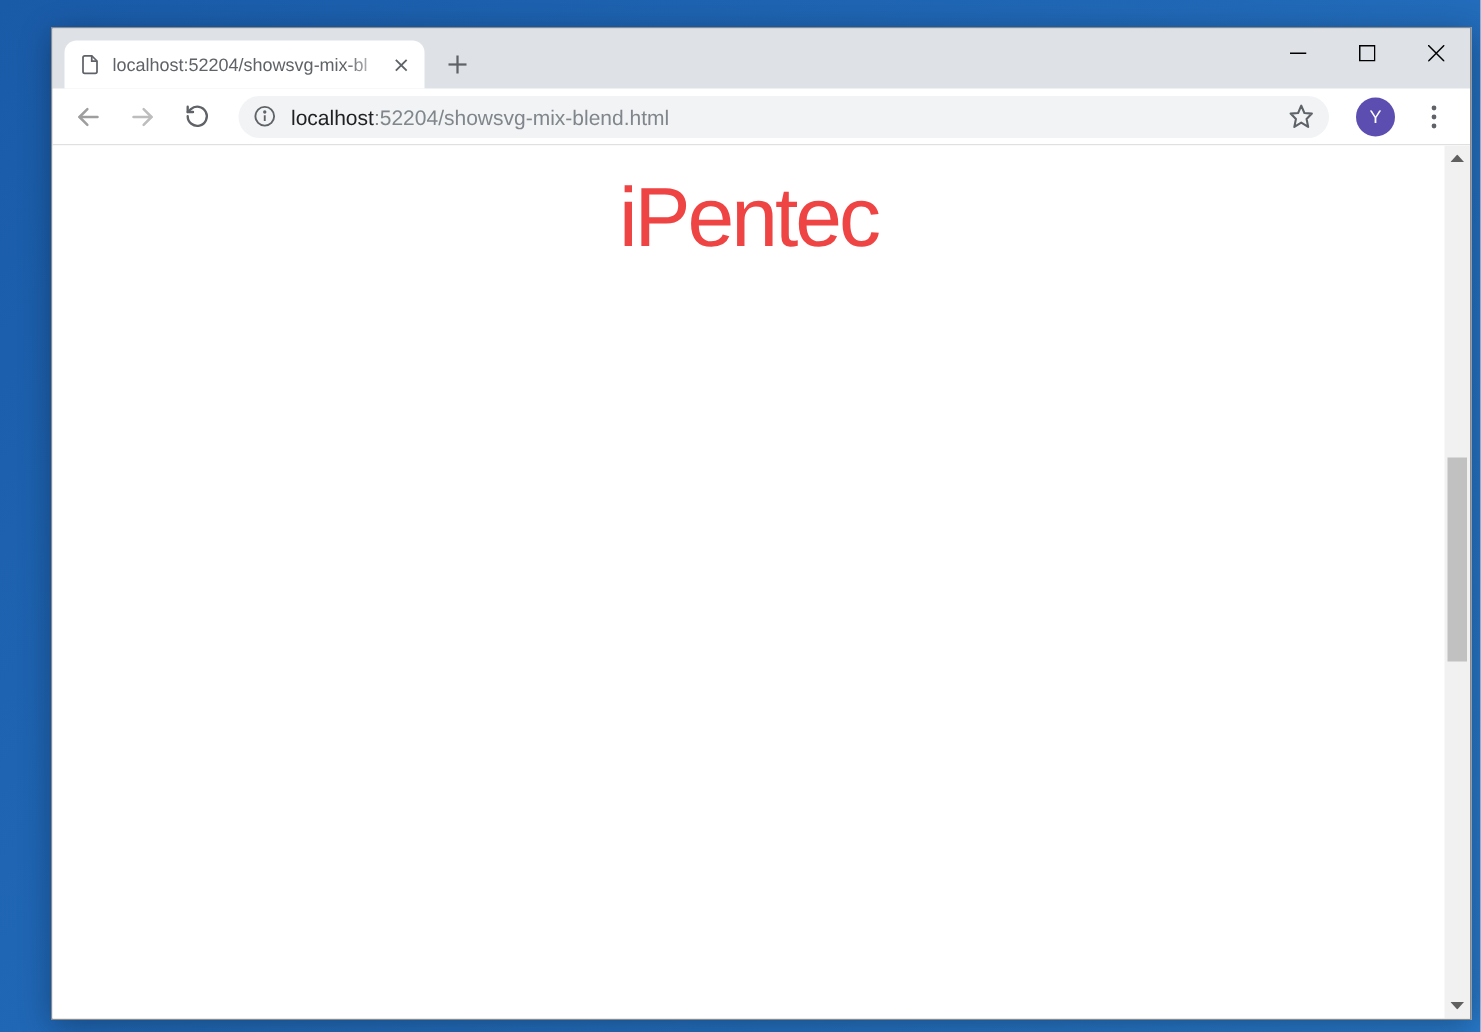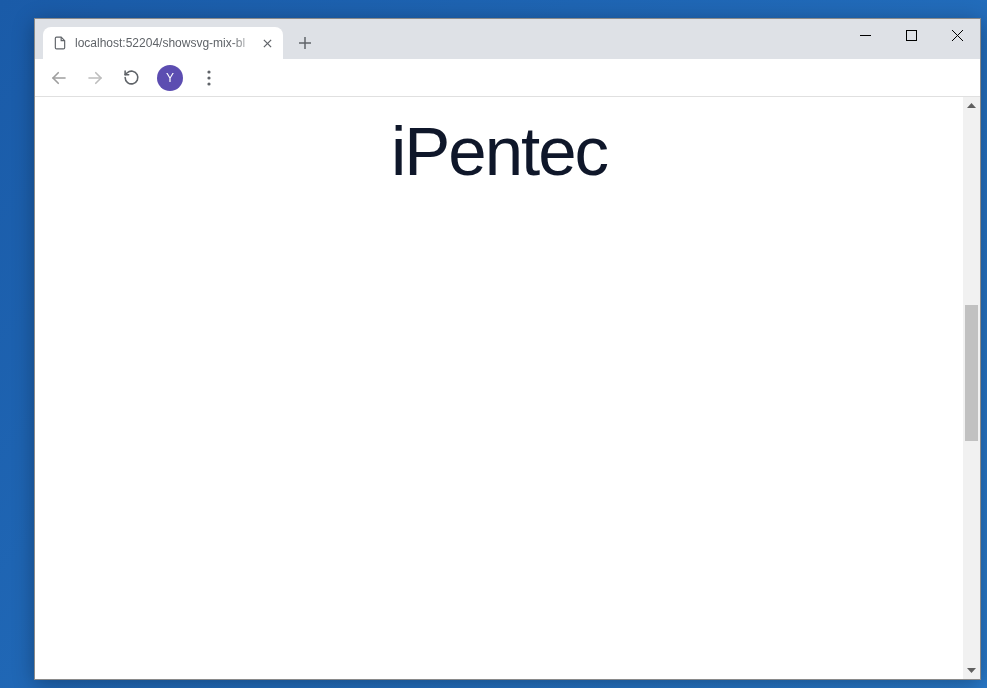--- a/index.html
+++ b/index.html
@@ -179,23 +179,23 @@
     .page-content {
       width: calc(100% - 17px);
       height: 100%;
       background: #fff;
       padding-top: 15px;
       display: flex;
       justify-content: center;
       align-items: flex-start;
     }
     .logo-text {
-      font-size: 69px;
+      font-size: 56px;
       font-weight: 400;
-      color: #0f172a;
+      color: #ef4444;
       letter-spacing: -2px;
       font-family: "Century Gothic", "Futura", Arial, sans-serif;
     }
     .vscrollbar {
       position: absolute;
       right: 0;
       top: 0;
       bottom: 0;
       width: 17px;
       background: #f1f1f1;
@@ -277,20 +277,37 @@
         <line x1="4" y1="12" x2="20" y2="12"></line>
         <polyline points="13 5 20 12 13 19"></polyline>
       </svg>
     </div>
     <div class="nav-btn">
       <svg width="17" height="17" viewBox="0 0 24 24" fill="none" stroke="#5f6368" stroke-width="2.2" stroke-linecap="round" stroke-linejoin="round">
         <path d="M3 12a9 9 0 1 0 3-6.7L3 8"></path>
         <polyline points="3 3 3 8 8 8"></polyline>
       </svg>
     </div>
+    <div class="omnibox">
+      <span class="info-icon">
+        <svg width="15" height="15" viewBox="0 0 24 24" fill="none" stroke="#5f6368" stroke-width="2">
+          <circle cx="12" cy="12" r="10"></circle>
+          <line x1="12" y1="11" x2="12" y2="17"></line>
+          <circle cx="12" cy="7.5" r="0.8" fill="#5f6368"></circle>
+        </svg>
+      </span>
+      <span class="url-host">localhost</span>
+        <span class="url-path">:52204/showsvg-mix-blend.html</span>
+      <span class="spacer"></span>
+      <span class="star-icon">
+        <svg width="17" height="17" viewBox="0 0 24 24" fill="none" stroke="#5f6368" stroke-width="2" stroke-linejoin="round">
+          <polygon points="12 2 15 9 22 9.5 17 14.5 18.5 22 12 18 5.5 22 7 14.5 2 9.5 9 9"></polygon>
+        </svg>
+      </span>
+    </div>
     <div class="avatar">
       <span>Y</span>
     </div>
     <div class="menu-btn">
       <svg width="4" height="16" viewBox="0 0 4 16" fill="#5f6368">
         <circle cx="2" cy="2" r="1.6"></circle>
         <circle cx="2" cy="8" r="1.6"></circle>
         <circle cx="2" cy="14" r="1.6"></circle>
       </svg>
     </div>

